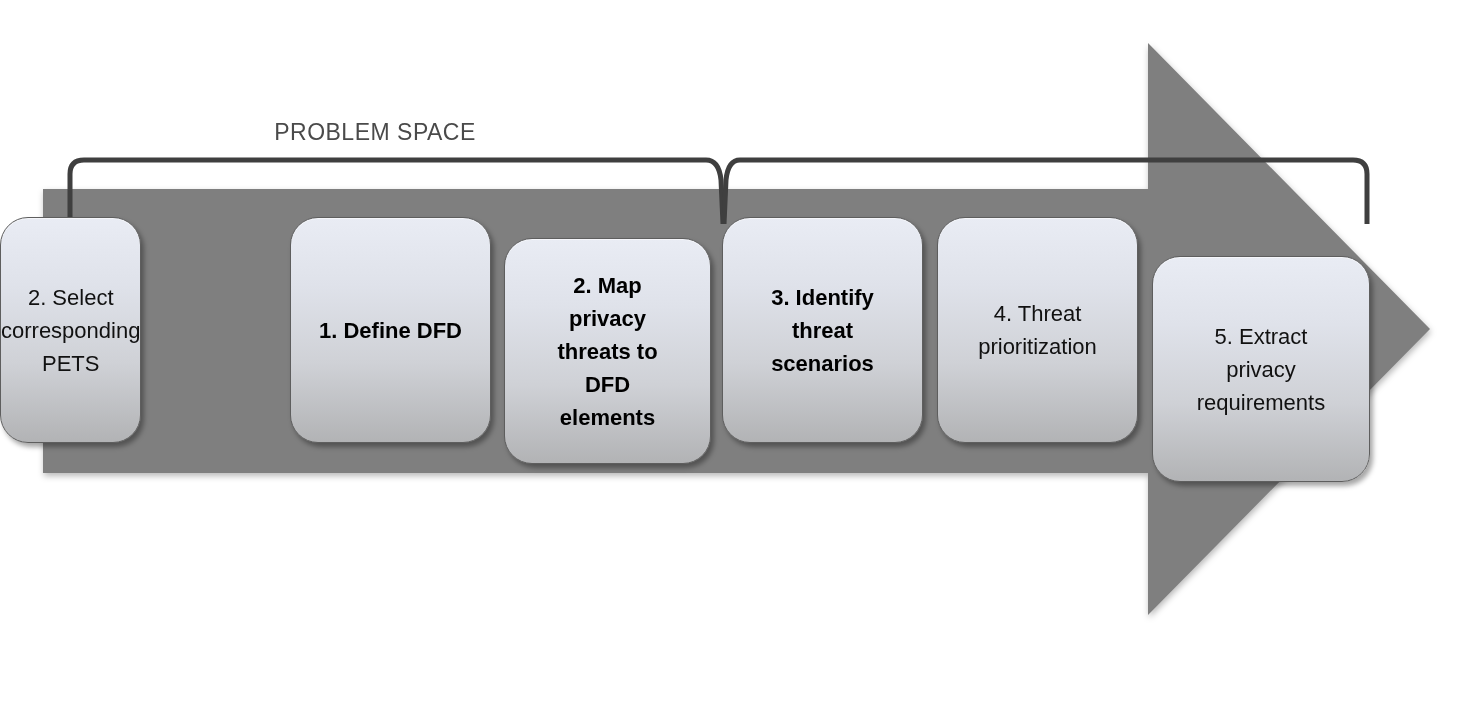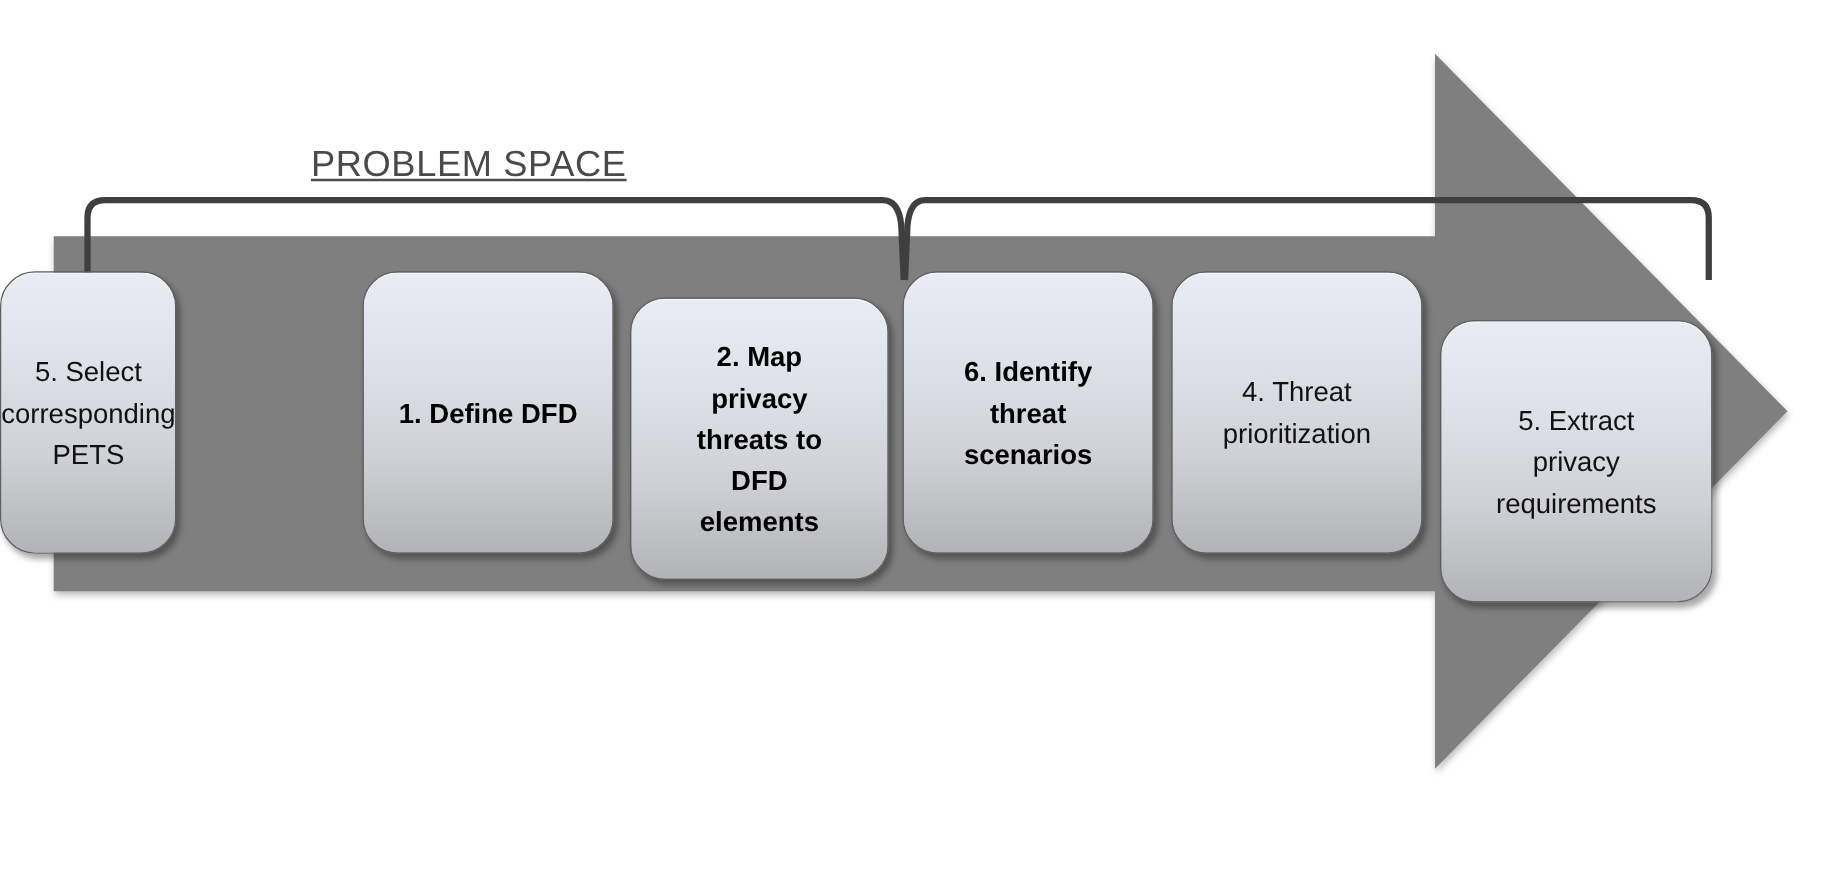--- a/index.html
+++ b/index.html
@@ -10,26 +10,25 @@
     overflow:hidden;
     font-family:"Liberation Sans","DejaVu Sans",sans-serif;
   }
   .layer-svg{position:absolute;left:0;top:0;width:1472px;height:711px;}
   .arrow-shape{ filter:drop-shadow(1px 3px 3px rgba(0,0,0,0.28)); }
 
   .space-label{
     position:absolute;
     top:117px;
     transform:translateX(-50%);
-    font-size:29px;
+    font-size:23px;
     line-height:31px;
     letter-spacing:0.5px;
     color:var(--space-label-text,#4a4a4a);
     white-space:nowrap;
-    text-decoration:underline;
   }
   .space-label.problem{left:375px;}
   .space-label.solution{left:970px;}
 
   .step-box{
     position:absolute;
     top:217px;
     height:226px;
     box-sizing:border-box;
     border:1.5px solid var(--box-border,#5e5e5e);
@@ -78,32 +77,32 @@
     <span class="box-label">1. Define DFD</span>
   </div>
   <div class="step-box bold">
     <span class="box-label">2. Map
 privacy
 threats to
 DFD
 elements</span>
   </div>
   <div class="step-box bold">
-    <span class="box-label">6. Identify
+    <span class="box-label">3. Identify
 threat
 scenarios</span>
   </div>
   <div class="step-box">
     <span class="box-label">4. Threat
 prioritization</span>
   </div>
   <div class="step-box">
     <span class="box-label">5. Extract
 privacy
 requirements</span>
   </div>
   <div class="step-box">
-    <span class="box-label">5. Select
+    <span class="box-label">2. Select
 corresponding
 PETS</span>
   </div>
 
 </div>
 
 </body></html>

